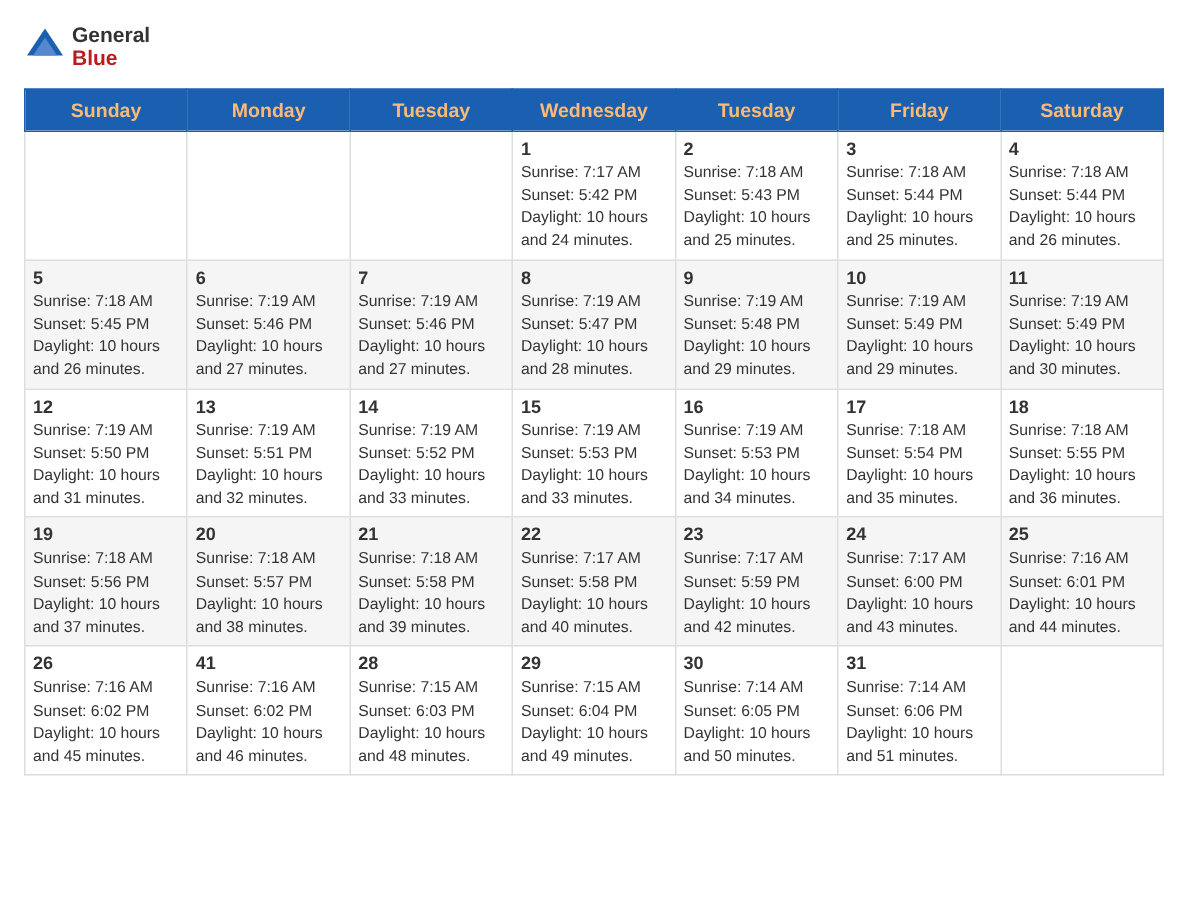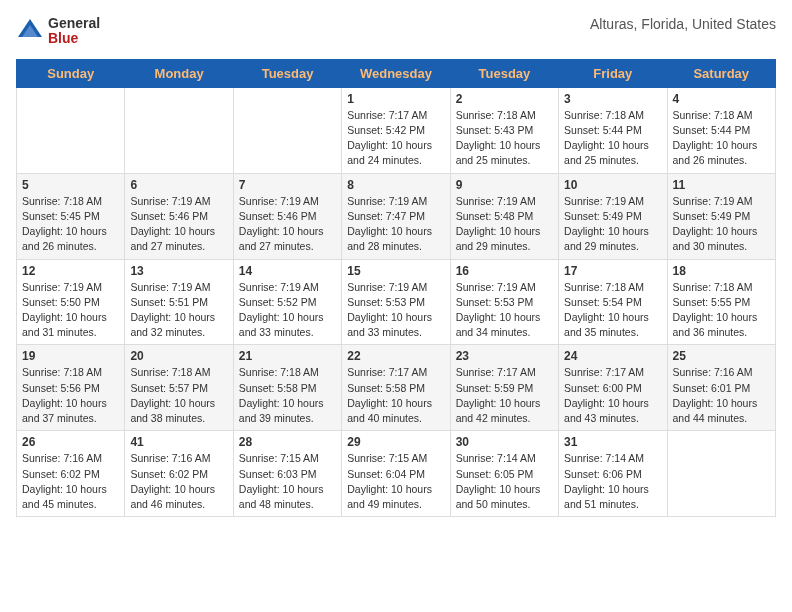--- a/index.html
+++ b/index.html
@@ -95,21 +95,20 @@
     <svg class="logo-icon" viewBox="0 0 28 28">
       <polygon points="14,2 26,20 2,20" fill="#1a5fb0"></polygon>
       <polygon points="14,8 22,20 6,20" fill="#5588cc"></polygon>
     </svg>
     <div class="logo-text">
       <span class="logo-general">General</span><br>
       <span class="logo-blue">Blue</span>
     </div>
   </div>
   <div class="title-section">
-    <div class="calendar-subtitle">Alturas, Florida, United States</div>
   </div>
 </div>
 
 <table class="calendar">
   <thead>
     <tr>
     <th>Sunday</th>
         <th>Monday</th>
         <th>Tuesday</th>
         <th>Wednesday</th>
@@ -178,21 +177,21 @@
         <div class="day-info">
           <span>Sunrise: 7:19 AM</span><br>
           <span>Sunset: 5:46 PM</span><br>
           <span>Daylight: 10 hours and 27 minutes.</span>
         </div>
       </td>
         <td>
         <span class="day-number">8</span>
         <div class="day-info">
           <span>Sunrise: 7:19 AM</span><br>
-          <span>Sunset: 7:47 PM</span><br>
+          <span>Sunset: 5:47 PM</span><br>
           <span>Daylight: 10 hours and 28 minutes.</span>
         </div>
       </td>
         <td>
         <span class="day-number">9</span>
         <div class="day-info">
           <span>Sunrise: 7:19 AM</span><br>
           <span>Sunset: 5:48 PM</span><br>
           <span>Daylight: 10 hours and 29 minutes.</span>
         </div>

